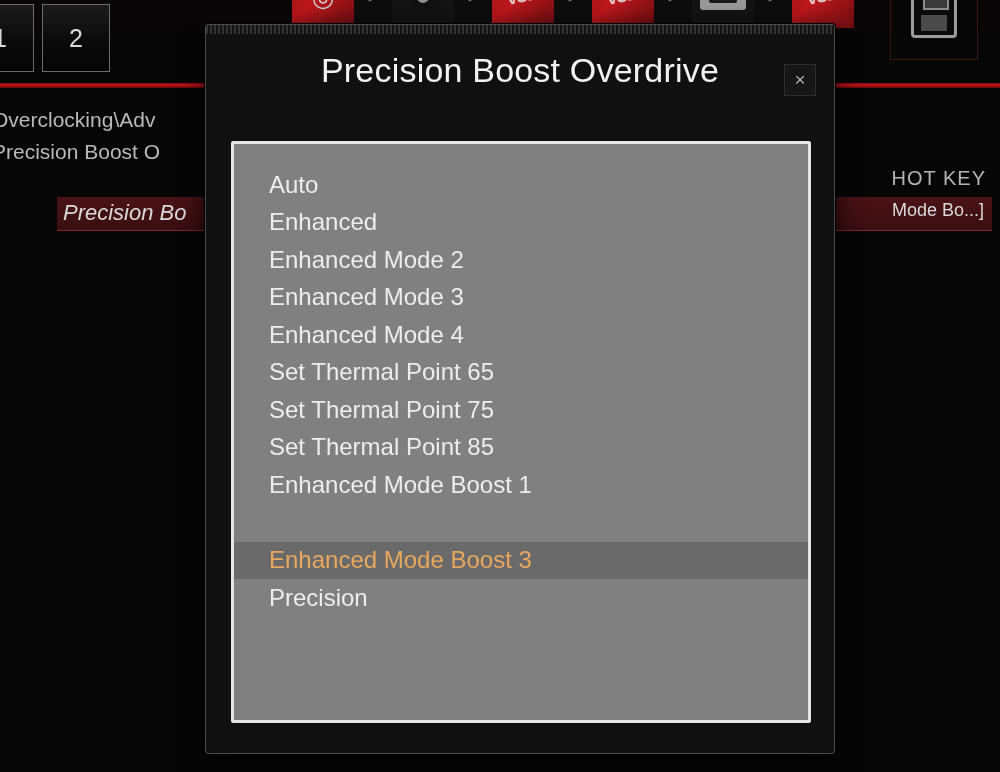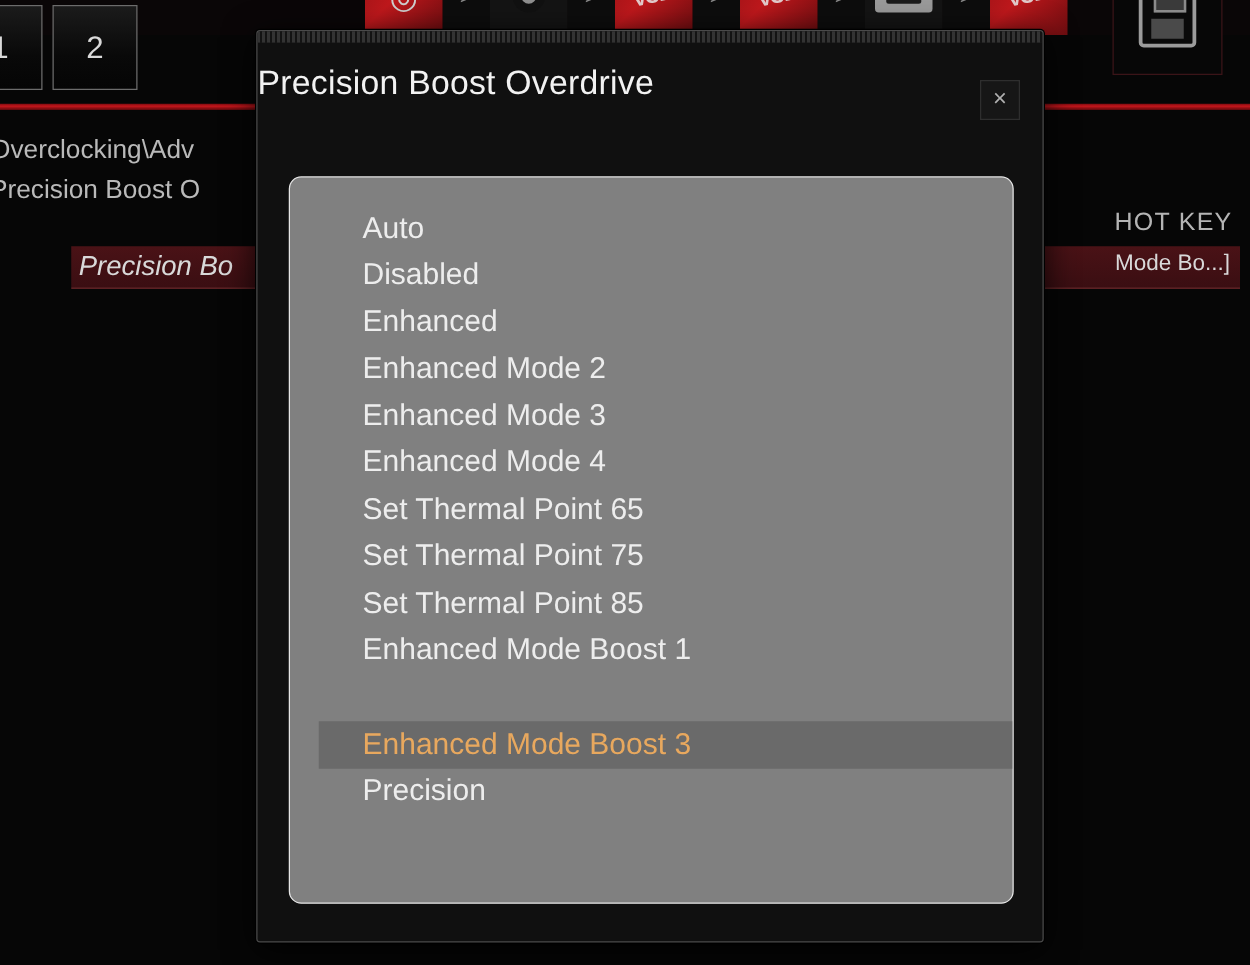--- a/index.html
+++ b/index.html
@@ -150,43 +150,42 @@
   
   .dlg-texture{
     position:absolute; left:0; top:0; width:100%; height:9px;
     background:
       repeating-linear-gradient(90deg,#3a3a3a 0 2px,#141414 2px 4px),
       #222;
     opacity:.85;
   }
   .dlg-title{
     position:absolute; left:0; top:26px; width:100%;
-    text-align:left;
-    color:#f2f2f2; font-size:27px;
+    text-align:center;
+    color:#f2f2f2; font-size:34px;
     letter-spacing:.2px;
   }
   .dlg-close{
     position:absolute; right:18px; top:39px;
     width:32px; height:32px;
     border:1px solid #2e2e2e;
     background:#161616;
     color:#b0b0b0;
     font-size:19px; line-height:30px; text-align:center;
     cursor:pointer;
   }
 
   .dlg-list{
     position:absolute; left:25px; top:116px;
     width:580px; height:582px;
     background:#808080;
-    border:1px solid #e5e5e5;
-    border-radius:10px;
+    border:3px solid #e5e5e5;
+    border-radius:2px;
     overflow:hidden;
     padding-top:22px;
-    padding-left:23px;
   }
   .list-row{
     height:37.5px;
     display:flex; align-items:center;
     padding-left:35px;
     color:#ededed;
     font-size:24px;
     cursor:pointer;
     white-space:nowrap;
   }
@@ -257,21 +256,20 @@
 
   <div id="dialog">
     <div class="dlg-texture"></div>
 
     <div class="dlg-title">Precision Boost Overdrive</div>
 
     <div class="dlg-close">×</div>
 
     <div class="dlg-list" id="option-list">
         <div class="list-row">Auto</div>
-        <div class="list-row">Disabled</div>
         <div class="list-row">Enhanced</div>
         <div class="list-row">Enhanced Mode 2</div>
         <div class="list-row">Enhanced Mode 3</div>
         <div class="list-row">Enhanced Mode 4</div>
         <div class="list-row">Set Thermal Point 65</div>
         <div class="list-row">Set Thermal Point 75</div>
         <div class="list-row">Set Thermal Point 85</div>
         <div class="list-row">Enhanced Mode Boost 1</div>
         <div class="list-row selected">Enhanced Mode Boost 3</div>
         <div class="list-row">Precision</div>

